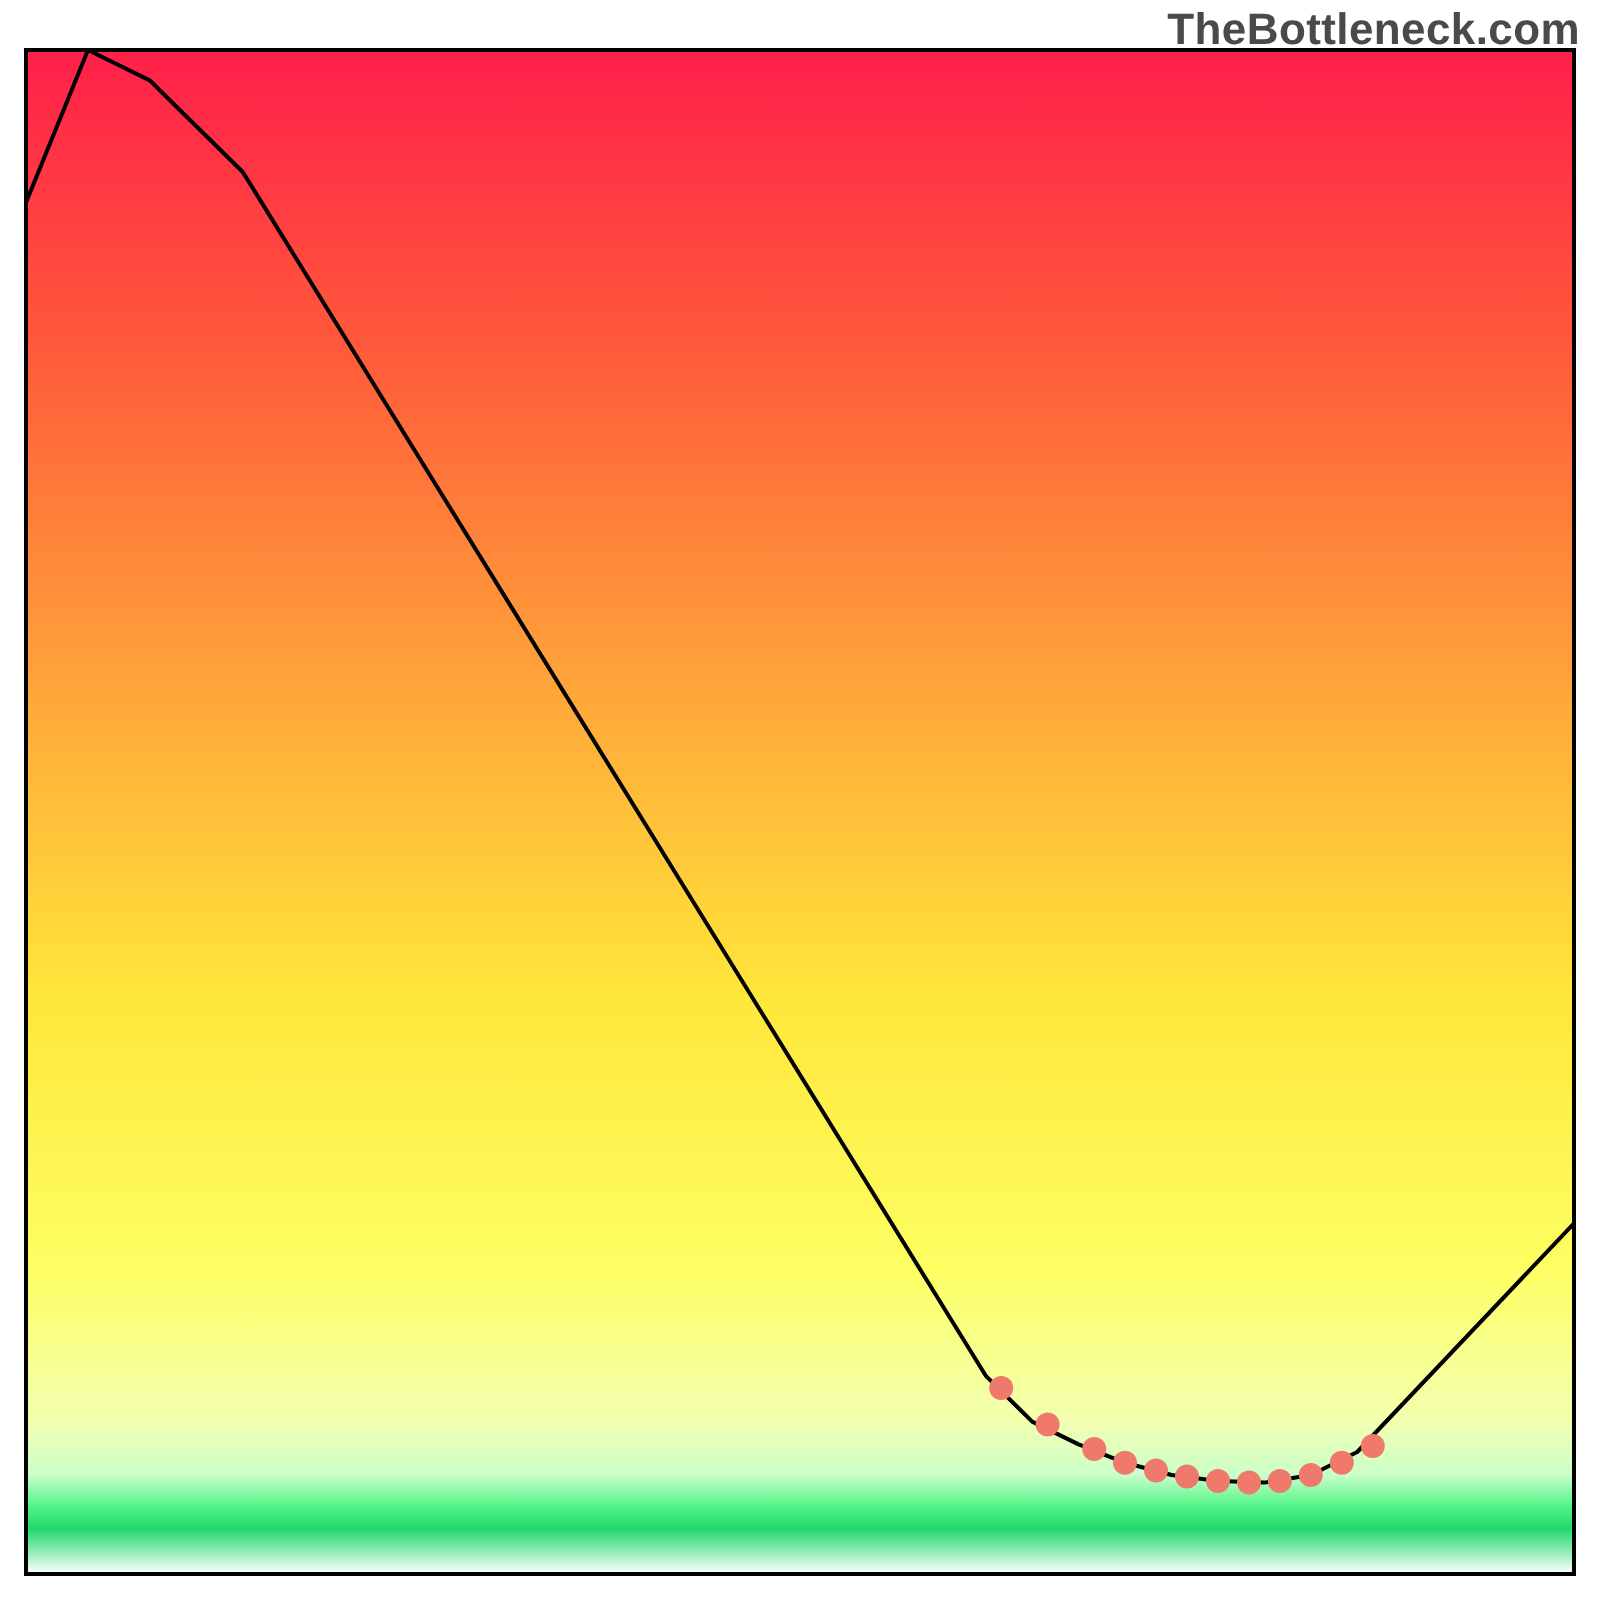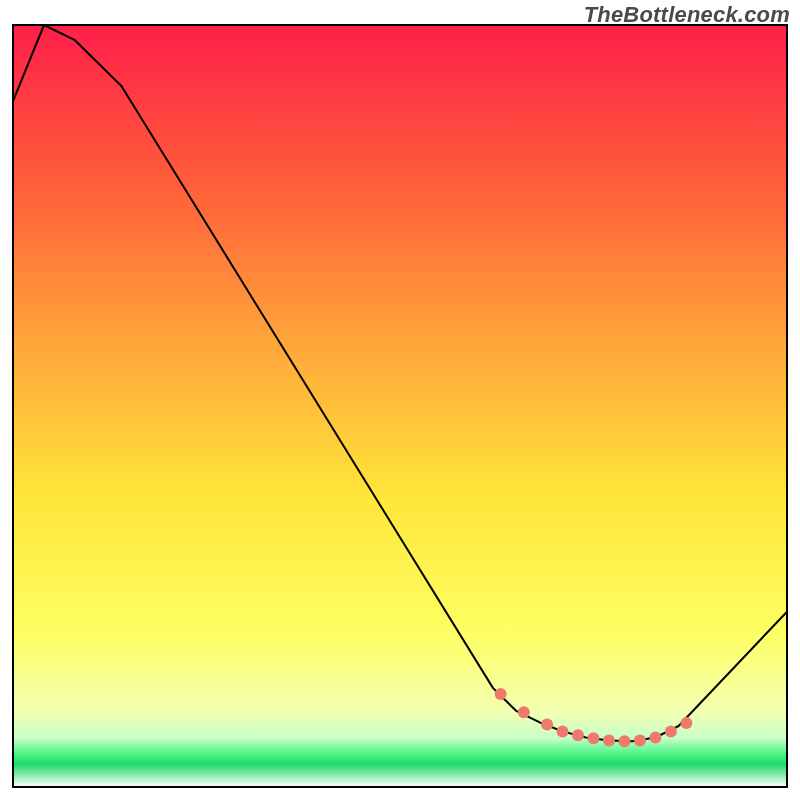--- a/index.html
+++ b/index.html
@@ -8,21 +8,20 @@
     width: 800px;
     height: 800px;
     background: #ffffff;
     font-family: Arial, Helvetica, sans-serif;
     overflow: hidden;
   }
   .canvas-wrap {
     position: relative;
     width: 800px;
     height: 663px;
-    font-style: italic;
   }
   .watermark {
     position: absolute;
     top: 2px;
     right: 10px;
     font-size: 22px;
     font-weight: 600;
     color: #4a4a4a;
     letter-spacing: 0.2px;
     z-index: 10;

